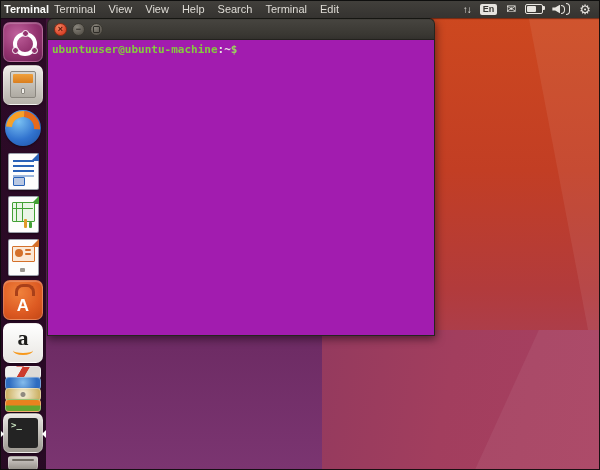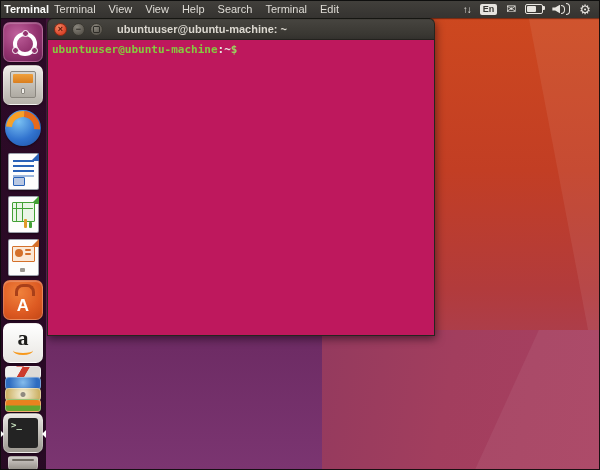--- a/index.html
+++ b/index.html
@@ -124,21 +124,21 @@
     display:flex;align-items:center;padding:0 6px;}
   .wbtn{width:13px;height:13px;border-radius:50%;margin-right:5px;flex:none;
     display:flex;align-items:center;justify-content:center;
     font:bold 9px/9px "Liberation Sans",sans-serif;box-sizing:border-box;}
   .wbtn.close{background:radial-gradient(circle at 35% 30%,#f48a64,#de4b30 60%,#bf3a20);
     border:1px solid #8e2a15;color:#58150a;}
   .wbtn.min,.wbtn.max{background:radial-gradient(circle at 35% 30%,#8a867d,#5f5b53 65%,#4c4942);
     border:1px solid #3a3831;color:#2e2c27;}
   .wbtn.max i{width:5px;height:5px;border:1px solid #2e2c27;border-radius:1px;display:block;}
   .title-text{color:#dcd8d0;font-weight:bold;font-size:11px;margin-left:9px;white-space:nowrap;}
-  .term-body{position:absolute;top:22px;left:0;right:0;bottom:0;background:#be185d;
+  .term-body{position:absolute;top:22px;left:0;right:0;bottom:0;background:#a21caf;
     border:1px solid #26251f;border-top:none;box-sizing:border-box;
     font:bold 11px/14px "DejaVu Sans Mono",monospace;padding:3px 4px;}
   .prompt .uh{color:#86c940;}
   .prompt .sep,.prompt .path{color:#e7e5e0;}
   .prompt .dol{color:#9bd35e;}
 </style>
 </head>
 <body>
 
 <div class="screen">
@@ -256,21 +256,20 @@
     <div class="trash"></div>
   </div>
 
   <div class="window">
     <div class="titlebar">
       <span class="wbtn close">×</span>
       <span class="wbtn min">−</span>
       <span class="wbtn max">
           <i></i>
         </span>
-      <span class="title-text">ubuntuuser@ubuntu-machine: ~</span>
     </div>
     <div class="term-body">
       <div class="prompt">
         <span class="uh">ubuntuuser@ubuntu-machine</span><span class="sep">:</span><span class="path">~</span><span class="dol">$</span>
       </div>
     </div>
   </div>
 
   <div class="frame"></div>
 </div>

